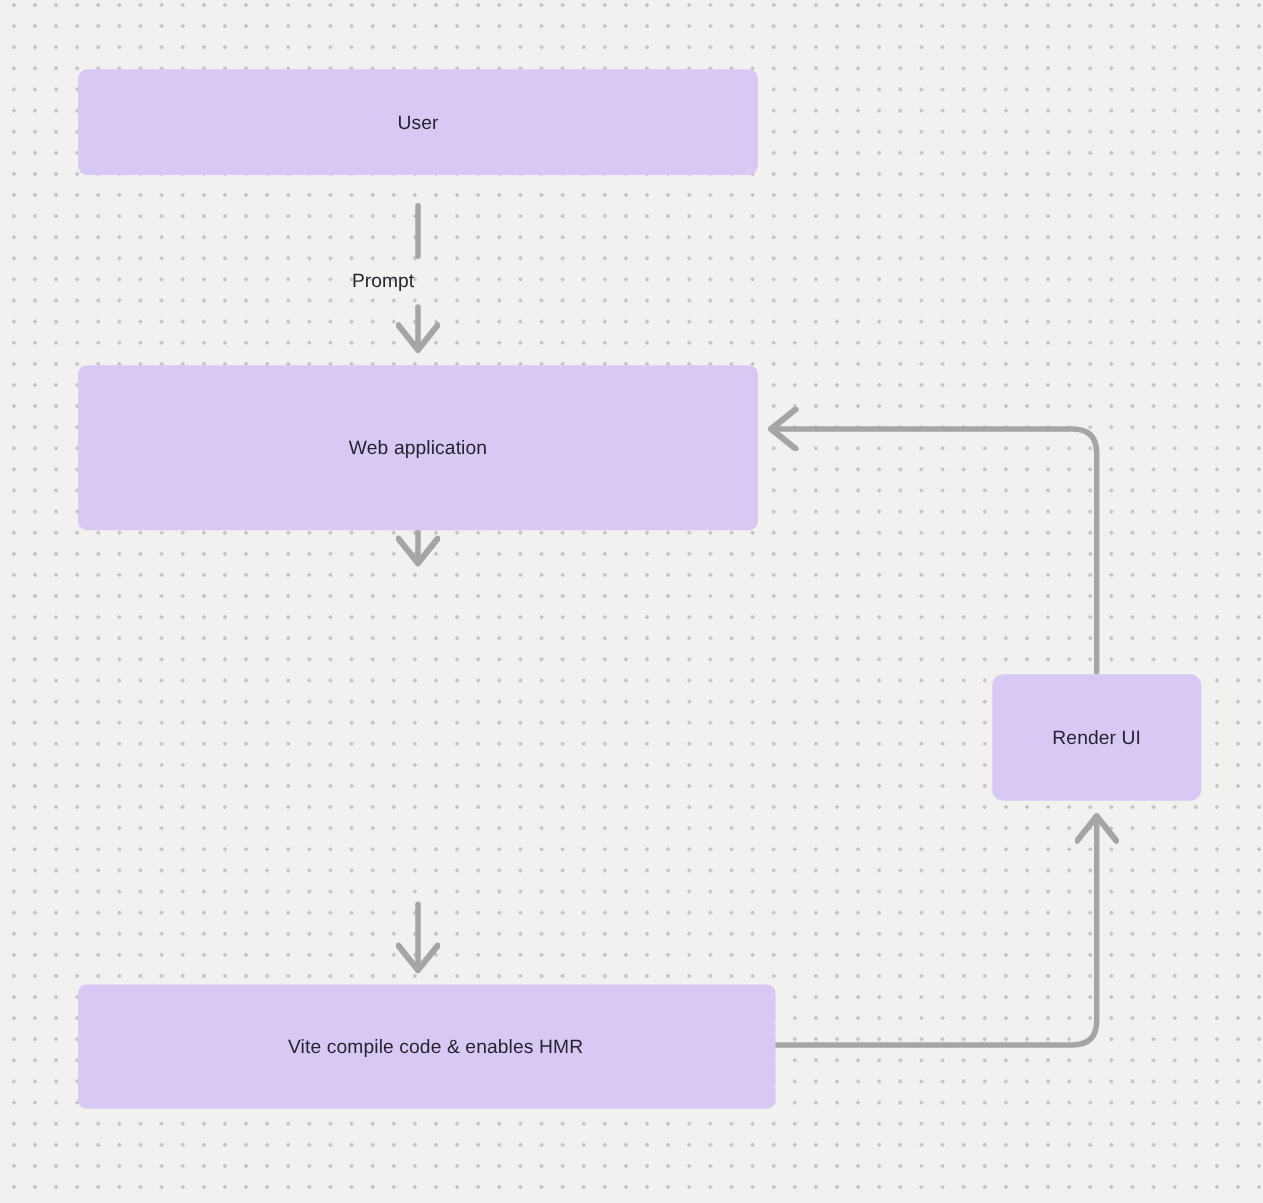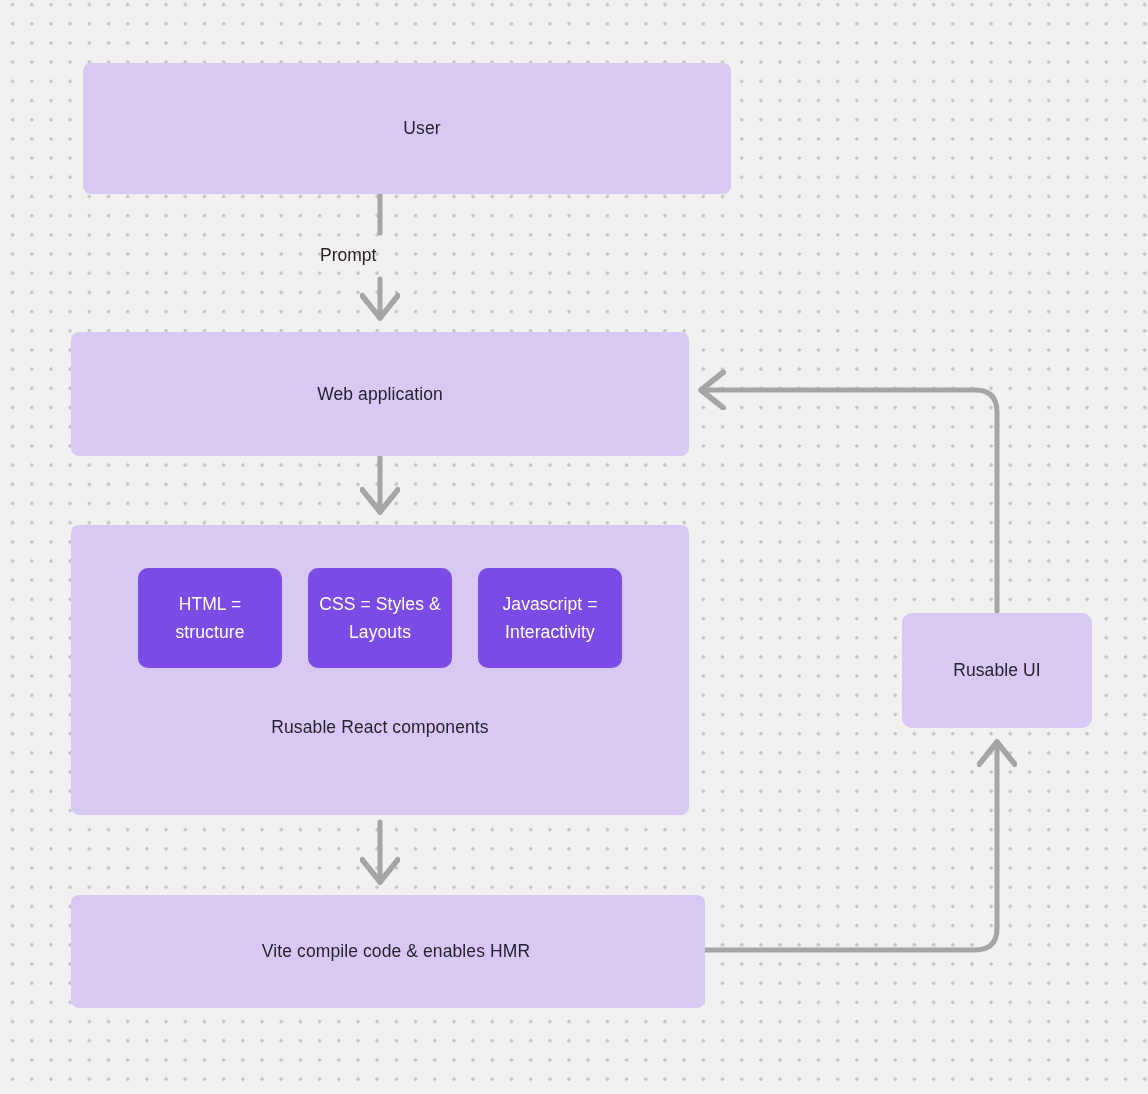--- a/index.html
+++ b/index.html
@@ -18,22 +18,22 @@
   }
   .node{
     position:absolute;
     background:#d7c9f4;
     border-radius:8px;
     display:flex;align-items:center;justify-content:center;
     color:#28222f;font-size:17.5px;font-weight:500;
     letter-spacing:.1px;
     text-align:center;
   }
-  .node-user{left:83px;top:63px;width:618px;height:131px;padding-left:30px;}
-  .node-webapp{left:71px;top:332px;width:618px;height:124px;}
+  .node-user{left:71px;top:63px;width:618px;height:96px;}
+  .node-webapp{left:71px;top:332px;width:618px;height:150px;}
   .node-container{left:71px;top:525px;width:618px;height:290px;border-radius:8px;}
   .node-vite{left:71px;top:895px;width:618px;height:113px;padding-left:16px;}
   .node-render{left:902px;top:613px;width:190px;height:115px;border-radius:10px;}
   .inner-box{
     position:absolute;top:43px;width:144px;height:100px;
     background:#7c4be6;border-radius:10px;
     display:flex;align-items:center;justify-content:center;
     color:#ffffff;font-size:17.5px;font-weight:500;
     line-height:28px;text-align:center;
     padding:0 6px;box-sizing:border-box;
@@ -78,34 +78,22 @@
   <div class="node node-user">
     <span>User</span>
   </div>
 
   <div class="edge-label">Prompt</div>
 
   <div class="node node-webapp">
     <span>Web application</span>
   </div>
 
-  <div class="node node-container">
-    <div class="inner-box inner-html">
-      <span>HTML = structure</span>
-    </div>
-    <div class="inner-box inner-css">
-      <span>CSS = Styles &amp; Layouts</span>
-    </div>
-    <div class="inner-box inner-js">
-      <span>Javascript = Interactivity</span>
-    </div>
-    <div class="container-caption">Rusable React components</div>
-  </div>
 
   <div class="node node-vite">
     <span>Vite compile code &amp; enables HMR</span>
   </div>
 
   <div class="node node-render">
-    <span>Rusable UI</span>
+    <span>Render UI</span>
   </div>
 
 </div>
 
 </body></html>

